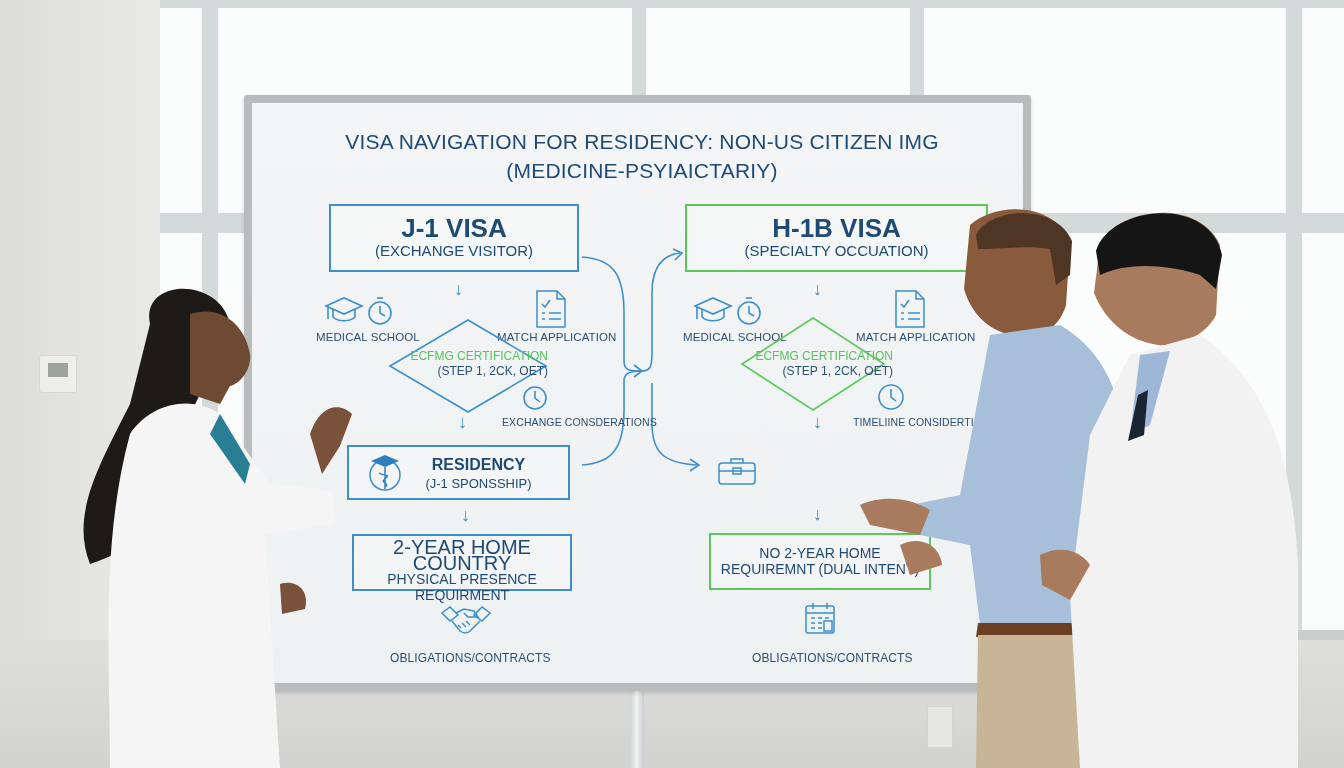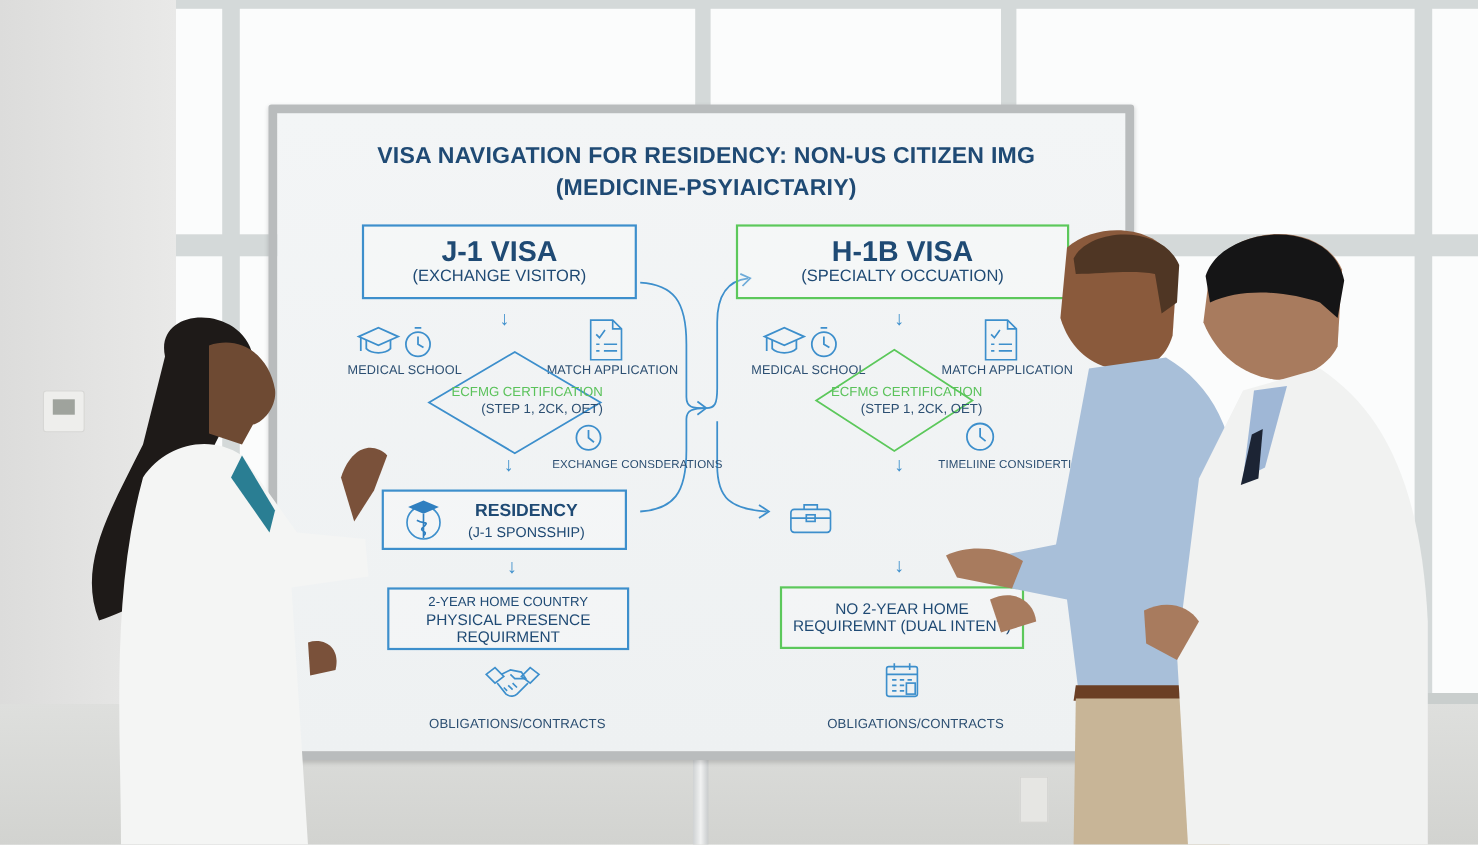--- a/index.html
+++ b/index.html
@@ -14,21 +14,21 @@
   .wall-bottom{position:absolute;left:0;top:640px;width:1344px;height:128px;background:linear-gradient(180deg,#dedfdd,#d2d3d0)}
   .thermostat{position:absolute;left:39px;top:355px;width:38px;height:38px;background:#eeeeec;border:1px solid #d7d7d5;border-radius:3px}
   .thermostat .screen{position:absolute;left:8px;top:7px;width:20px;height:14px;background:#9fa39d}
   .outlet{position:absolute;left:927px;top:706px;width:26px;height:42px;background:#e6e6e3;border:1px solid #d3d3d0}
 
   
   .board{position:absolute;left:244px;top:95px;width:787px;height:596px;
     background:linear-gradient(180deg,#f3f5f6,#eef1f2);border:8px solid #b9bcbd;border-radius:3px;
     box-shadow:0 2px 4px rgba(0,0,0,.15)}
   .stand{position:absolute;left:630px;top:691px;width:14px;height:77px;background:linear-gradient(90deg,#cfd2d3,#f1f2f2,#c8cbcc)}
-  .title{position:absolute;left:60px;top:24px;width:660px;text-align:center;color:#1f4a74;font-weight:bold;font-size:21px;line-height:29px;letter-spacing:.2px}
+  .title{position:absolute;left:60px;top:24px;width:660px;text-align:center;color:#1f4a74;font-weight:normal;font-size:21px;line-height:29px;letter-spacing:.2px}
 
   .box{position:absolute;border:2px solid;text-align:center;color:#1f4a74;background:rgba(255,255,255,.25)}
   .blue{border-color:#3d8fcc}
   .green{border-color:#5cc85b}
   .box .big{font-weight:bold;font-size:26px;line-height:26px;display:block}
   .box .sub{font-size:15px;line-height:20px;display:block}
   .box .mid{font-weight:bold;font-size:16px;line-height:20px}
   .box .small{font-size:13px;line-height:17px;display:block}
 
   .lbl{position:absolute;font-size:11.5px;color:#2c4f72;white-space:nowrap;letter-spacing:.1px}
@@ -134,37 +134,37 @@
       <span class="small">(J-1 SPONSSHIP)</span>
     </div>
     <svg class="icon" style="left:113px;top:350px" width="40" height="40">
       <circle cx="20" cy="22" r="15" fill="none" stroke="#3d8fcc" stroke-width="1.5"></circle>
       <path d="M6 8 L20 2 L34 8 L20 14 Z" fill="#2f7fc0"></path>
       <path d="M20 14 L20 36 M14 20 C20 24,26 20,20 26 C14 30,26 30,20 34" fill="none" stroke="#2f7fc0" stroke-width="1.5"></path>
     </svg>
     <div class="arrow" style="left:209px;top:403px">↓</div>
 
     <div class="box blue" style="left:100px;top:431px;width:220px;height:57px;padding-top:3px">
-      <span class="small" style="font-size:12px;line-height:16px">2-YEAR HOME COUNTRY</span>
+      <span class="small" style="font-size:20px;line-height:16px">2-YEAR HOME COUNTRY</span>
       <span class="small" style="font-size:14px;line-height:16px">PHYSICAL PRESENCE</span>
       <span class="small" style="font-size:14px;line-height:16px">REQUIRMENT</span>
     </div>
 
     <svg class="icon" style="left:188px;top:500px" width="52" height="34">
       <g fill="none" stroke="#3d8fcc" stroke-width="1.5">
         <path d="M2 10 L10 4 L18 12 L10 18 Z"></path>
           <path d="M50 10 L42 4 L34 12 L42 18 Z"></path>
         <path d="M16 10 L24 6 L34 8 L38 14 L28 14 L24 10"></path>
           <path d="M12 18 L20 28 C24 31,28 30,30 28 L40 18"></path>
         <path d="M18 22 L21 25 M22 20 L26 24 M26 18 L30 22"></path>
       </g>
     </svg>
     <div class="lbl" style="left:138px;top:548px;font-size:12px">OBLIGATIONS/CONTRACTS</div>
 
-    <div class="box green" style="left:417px;top:101px;width:303px;height:68px;padding-top:9px">
+    <div class="box green" style="left:433px;top:101px;width:303px;height:68px;padding-top:9px">
       <span class="big">H-1B VISA</span>
       <span class="sub">(SPECIALTY OCCUATION)</span>
     </div>
     <div class="arrow" style="left:561px;top:177px">↓</div>
 
     <svg class="icon" style="left:441px;top:192px" width="72" height="34">
       <g fill="none" stroke="#3d8fcc" stroke-width="1.6">
         <path d="M2 11 L20 3 L38 11 L20 19 Z"></path>
           <path d="M9 14 L9 22 C14 27,26 27,31 22 L31 14"></path>
           <path d="M4 12 L4 24"></path>

